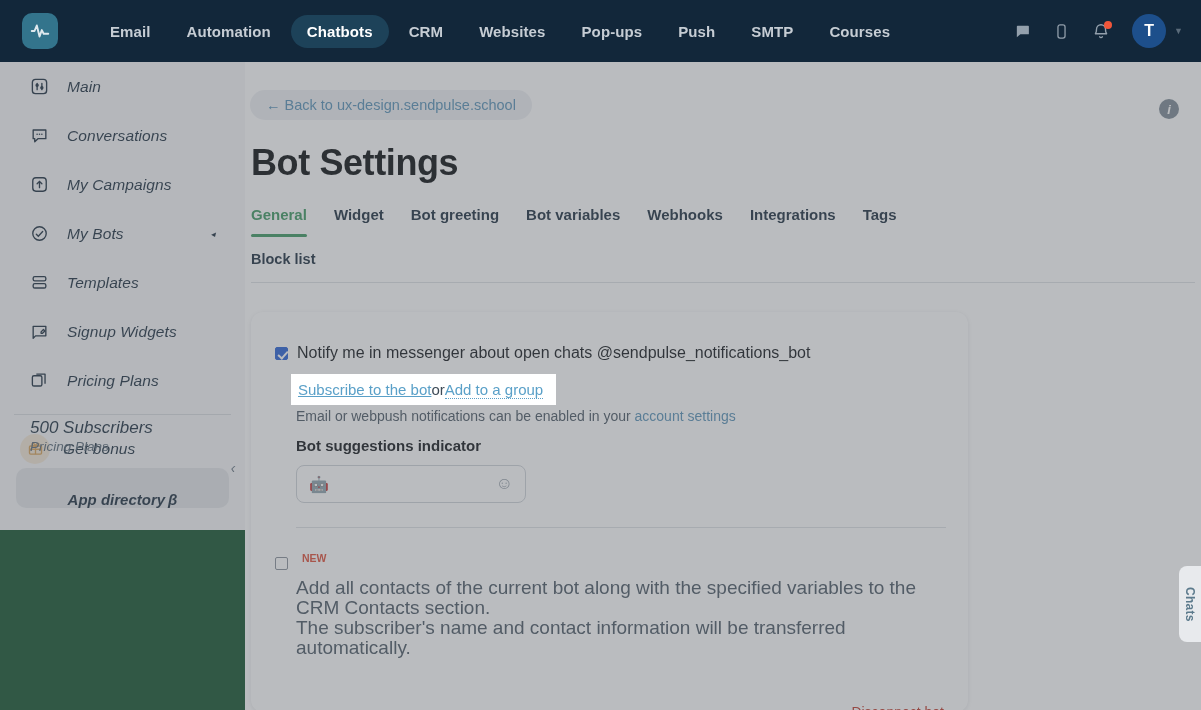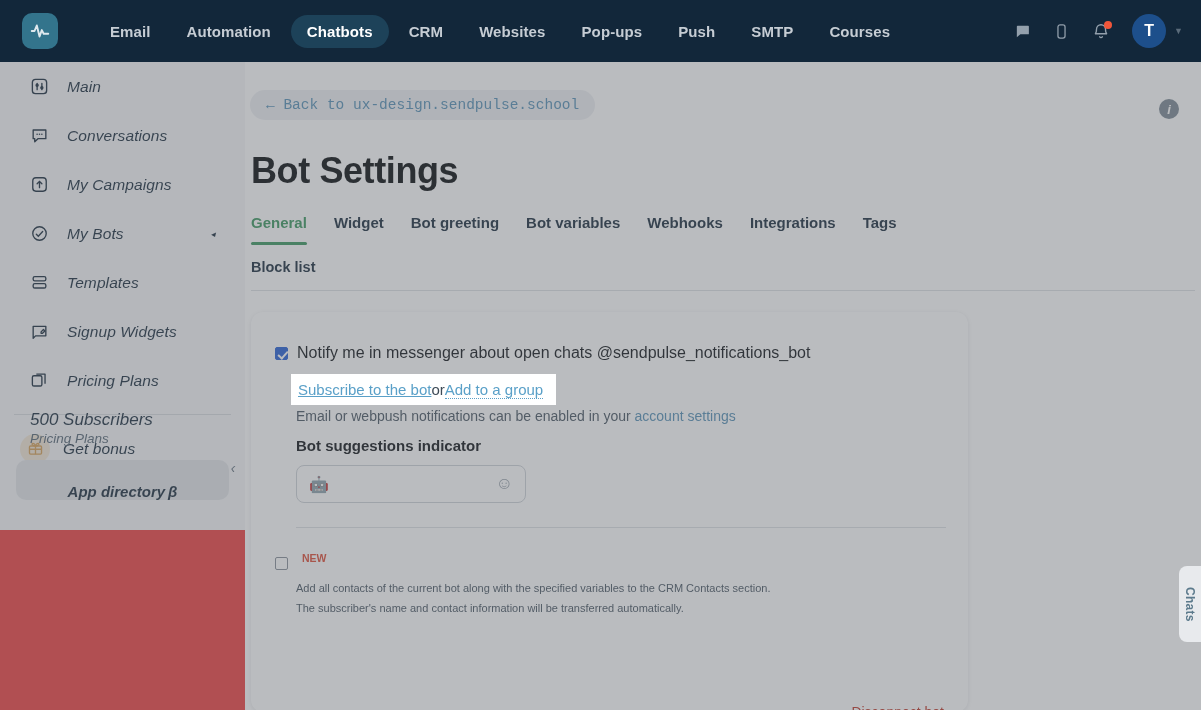--- a/index.html
+++ b/index.html
@@ -2,21 +2,21 @@
 <html><head>
 <meta charset="utf-8">
 <style>
   * { box-sizing: border-box; margin: 0; padding: 0; }
   html, body {
     width: 1201px; height: 710px;
     overflow: hidden;
     font-family: "Liberation Sans", sans-serif;
     background: #ffffff;
   }
-  #root { position: relative; width: 1201px; height: 710px; background:#ef4444; }
+  #root { position: relative; width: 1201px; height: 710px; background:#14532d; }
 
   
   .topnav {
     position: absolute; left:0; top:0; width:1201px; height:62px;
     background:#12273a; display:flex; align-items:center; z-index: 5;
   }
   .logo {
     width:36px; height:36px; margin-left:22px; border-radius:10px;
     background:#33748c; display:flex; align-items:center; justify-content:center;
     flex:0 0 auto;
@@ -46,40 +46,40 @@
     display:flex; align-items:center; height:49px; padding-left:28px; cursor:pointer; position:relative;
   }
   .side-ico { width:22px; height:22px; color:#1e3040; display:flex; align-items:center; justify-content:center; flex:0 0 22px; }
   .side-label { margin-left:17px; font-size:15.5px; color:#1e3040; letter-spacing:.1px; }
   .side-caret { position:absolute; right:30px; color:#1e3040; font-size:9px; }
   .side-sep { height:1px; background:#dadde1; margin:9px 14px 9px 14px; }
   .bonus-ico-wrap {
     width:30px; height:30px; border-radius:50%; background:#f3e7d6;
     display:flex; align-items:center; justify-content:center; margin-left:-4px; flex:0 0 30px;
   }
-  .side-bottom { position:absolute; left:0; bottom:16px; width:245px; padding:0 0 14px 0; }
+  .side-bottom { position:absolute; left:0; bottom:8px; width:245px; padding:0 0 14px 0; }
   .subs-count { font-size:17px; color:#1e3040; font-weight:400; padding-left:30px; }
   .subs-sub { font-size:13.5px; color:#5b6b79; padding-left:30px; margin-top:1px; }
   .app-dir {
     margin:14px 16px 0 16px; height:40px; border-radius:10px; background:#e4e6e9;
     display:flex; align-items:flex-end; justify-content:center; cursor:pointer;
   }
   .app-dir span { font-size:15px; font-weight:700; color:#1e3040; }
   .beta { color:#d94a36; font-size:10px; font-weight:700; vertical-align:super; margin-left:3px; }
   .side-collapse {
     position:absolute; right:2px; bottom:52px; width:20px; height:20px;
     display:flex; align-items:center; justify-content:center; color:#6b7884; font-size:14px; cursor:pointer;
   }
 
   
   .main { position:absolute; left:245px; top:62px; width:956px; height:648px; background:#ffffff; overflow:hidden; }
   .back-pill {
     display:inline-flex; align-items:center; gap:6px;
-    margin:28px 0 16px 5px; padding:7px 16px; border-radius:16px; background:#eef0f3;
-    color:#5a93b8; font-size:14.5px; cursor:pointer;font-family:Liberation Mono, monospace;
+    margin:28px 0 8px 5px; padding:7px 16px; border-radius:16px; background:#eef0f3;
+    color:#5a93b8; font-size:14.5px; cursor:pointer;
   }
   .page-title { margin:14px 0 0 6px; font-size:36px; font-weight:700; color:#0b0e11; letter-spacing:-.4px; }
   .tabs { display:flex; align-items:flex-end; gap:27px; margin:22px 0 0 6px; position:relative; }
   .tab { font-size:15px; font-weight:700; color:#1e3040; padding-bottom:14px; cursor:pointer; white-space:nowrap; position:relative; }
   .tab.active { color:#3f9a63; }
   .tab.active::after {
     content:""; position:absolute; left:0; right:0; bottom:0; height:3px; background:#3f9a63; border-radius:2px;
   }
   .subtabs { margin:14px 0 0 6px; display:flex; gap:24px; }
   .subtab { font-size:14.5px; font-weight:700; color:#1e3040; cursor:pointer; }
@@ -118,21 +118,21 @@
   .helper a { color:#5a93b8; text-decoration:none; cursor:pointer; }
   .sub-head { margin:13px 0 0 21px; font-size:15px; font-weight:700; color:#14181c; }
   .emoji-field {
     margin:11px 0 0 21px; width:230px; height:38px; border:1px solid #cfd4d9; border-radius:8px;
     display:flex; align-items:center; justify-content:space-between; padding:0 12px; background:#fff; cursor:text;
   }
   .emoji-val { font-size:16px; }
   .emoji-btn { font-size:17px; color:#9aa3ac; cursor:pointer; }
   .card-hr { height:1px; background:#dfe2e6; margin:24px 0 0 21px; width:650px; }
   .new-badge { color:#e0503a; font-size:10.5px; font-weight:700; vertical-align:super; margin-left:5px; }
-  .desc { margin:8px 0 0 21px; font-size:11px; color:#4d5a66; line-height:20px; max-width:660px; }
+  .desc { margin:8px 0 0 21px; font-size:19px; color:#4d5a66; line-height:20px; max-width:660px; }
   .disconnect { position:absolute; right:24px; bottom:-8px; color:#c0392b; font-size:14px; cursor:pointer; }
 
   
   .chats-tab {
     position:absolute; right:0; top:566px; width:22px; height:76px;
     background:#e8eaed; border-radius:8px 0 0 8px;
     display:flex; align-items:center; justify-content:center; cursor:pointer; z-index:6;
   }
   .chats-tab span {
     writing-mode:vertical-rl; font-size:12px; font-weight:700; color:#5c7a8c; letter-spacing:.3px;

